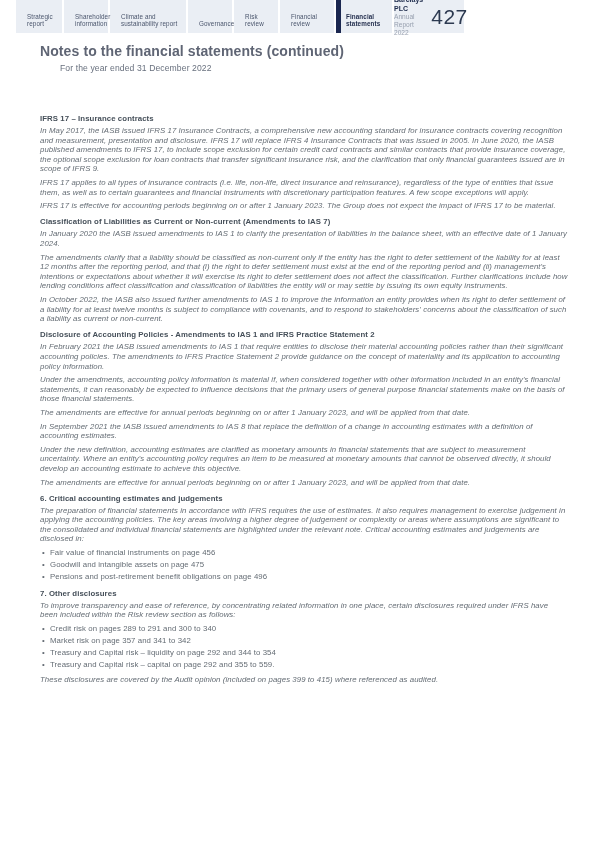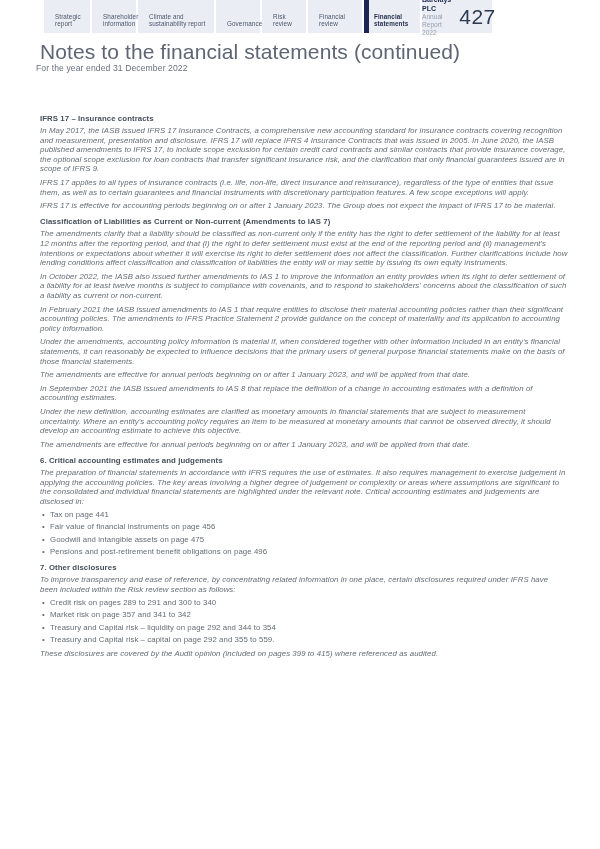--- a/index.html
+++ b/index.html
@@ -8,21 +8,21 @@
   body {
     width: 600px; height: 849px; overflow: hidden;
     font-family: "Liberation Sans", sans-serif;
     -webkit-font-smoothing: antialiased;
   }
   .page { position: relative; width: 600px; height: 849px; background: #fff; }
 
   
   .topbar {
     display: flex; align-items: stretch;
-    margin-left: 44px; width: 448px; height: 33px;
+    margin-left: 16px; width: 448px; height: 33px;
     background: #eaeef4;
   }
   .tabs { display: flex; align-items: stretch; }
   .tab {
     display: flex; align-items: flex-end;
     padding: 2px 3px 5px 11px;
     border-right: 2px solid #ffffff;
     cursor: pointer;
   }
   .tab-label {
@@ -46,25 +46,25 @@
   .brand-name  { font-size: 7px;  line-height: 8.5px; font-weight: 700; color: #222f4f; }
   .brand-report{ font-size: 6.6px; line-height: 8px;  color: #99a1b0; }
   .pageno {
     align-self: center; padding-right: 5px;
     font-size: 21px; font-weight: 300; letter-spacing: 0.5px; color: #2c3950;
   }
 
   
   .title {
     margin: 8px 32px 0 40px;
-    font-size: 21px; line-height: 21px; font-weight: 400;
+    font-size: 14px; line-height: 21px; font-weight: 700;
     color: #5f6574; letter-spacing: 0.1px;
   }
   .subtitle {
-    margin: 1px 32px 0 36px;
+    margin: 1px 32px 0 60px;
     font-size: 8.6px; line-height: 10px; color: #68707e; letter-spacing: 0.1px;
   }
 
   
   .doc {
     margin: 41px 32px 0 40px; width: 528px;
     font-size: 7.8px; line-height: 9.6px; letter-spacing: 0.08px;
     color: #646c74;
   }
   .doc h3 {
@@ -118,32 +118,33 @@
 
   <h1 class="title">Notes to the financial statements (continued)</h1>
   <div class="subtitle">For the year ended 31 December 2022</div>
 
   <main id="doc" class="doc">
       <h3>IFRS 17 – Insurance contracts</h3>
       <p>In May 2017, the IASB issued IFRS 17 Insurance Contracts, a comprehensive new accounting standard for insurance contracts covering recognition and measurement, presentation and disclosure. IFRS 17 will replace IFRS 4 Insurance Contracts that was issued in 2005. In June 2020, the IASB published amendments to IFRS 17, to include scope exclusion for certain credit card contracts and similar contracts that provide insurance coverage, the optional scope exclusion for loan contracts that transfer significant insurance risk, and the clarification that only financial guarantees issued are in scope of IFRS 9.</p>
       <p>IFRS 17 applies to all types of insurance contracts (i.e. life, non-life, direct insurance and reinsurance), regardless of the type of entities that issue them, as well as to certain guarantees and financial instruments with discretionary participation features. A few scope exceptions will apply.</p>
       <p>IFRS 17 is effective for accounting periods beginning on or after 1 January 2023. The Group does not expect the impact of IFRS 17 to be material.</p>
       <h3>Classification of Liabilities as Current or Non-current (Amendments to IAS 7)</h3>
+      <p>In January 2020 the IASB issued amendments to IAS 1 to clarify the presentation of liabilities in the balance sheet, with an effective date of 1 January 2024.</p>
       <p>The amendments clarify that a liability should be classified as non-current only if the entity has the right to defer settlement of the liability for at least 12 months after the reporting period, and that (i) the right to defer settlement must exist at the end of the reporting period and (ii) management's intentions or expectations about whether it will exercise its right to defer settlement does not affect the classification. Further clarifications include how lending conditions affect classification and classification of liabilities the entity will or may settle by issuing its own equity instruments.</p>
       <p>In October 2022, the IASB also issued further amendments to IAS 1 to improve the information an entity provides when its right to defer settlement of a liability for at least twelve months is subject to compliance with covenants, and to respond to stakeholders' concerns about the classification of such a liability as current or non-current.</p>
+      <h3>Disclosure of Accounting Policies - Amendments to IAS 1 and IFRS Practice Statement 2</h3>
       <p>In February 2021 the IASB issued amendments to IAS 1 that require entities to disclose their material accounting policies rather than their significant accounting policies. The amendments to IFRS Practice Statement 2 provide guidance on the concept of materiality and its application to accounting policy information.</p>
       <p>Under the amendments, accounting policy information is material if, when considered together with other information included in an entity's financial statements, it can reasonably be expected to influence decisions that the primary users of general purpose financial statements make on the basis of those financial statements.</p>
       <p>The amendments are effective for annual periods beginning on or after 1 January 2023, and will be applied from that date.</p>
       <p>In September 2021 the IASB issued amendments to IAS 8 that replace the definition of a change in accounting estimates with a definition of accounting estimates.</p>
       <p>Under the new definition, accounting estimates are clarified as monetary amounts in financial statements that are subject to measurement uncertainty. Where an entity's accounting policy requires an item to be measured at monetary amounts that cannot be observed directly, it should develop an accounting estimate to achieve this objective.</p>
       <p>The amendments are effective for annual periods beginning on or after 1 January 2023, and will be applied from that date.</p>
       <h3>6. Critical accounting estimates and judgements</h3>
       <p>The preparation of financial statements in accordance with IFRS requires the use of estimates. It also requires management to exercise judgement in applying the accounting policies. The key areas involving a higher degree of judgement or complexity or areas where assumptions are significant to the consolidated and individual financial statements are highlighted under the relevant note. Critical accounting estimates and judgements are disclosed in:</p>
       <ul>
-        <li>Tax on page 441</li>
         <li>Fair value of financial instruments on page 456</li>
         <li>Goodwill and intangible assets on page 475</li>
         <li>Pensions and post-retirement benefit obligations on page 496</li>
       </ul>
       <h3>7. Other disclosures</h3>
       <p>To improve transparency and ease of reference, by concentrating related information in one place, certain disclosures required under IFRS have been included within the Risk review section as follows:</p>
       <ul>
         <li>Credit risk on pages 289 to 291 and 300 to 340</li>
         <li>Market risk on page 357 and 341 to 342</li>
         <li>Treasury and Capital risk – liquidity on page 292 and 344 to 354</li>

